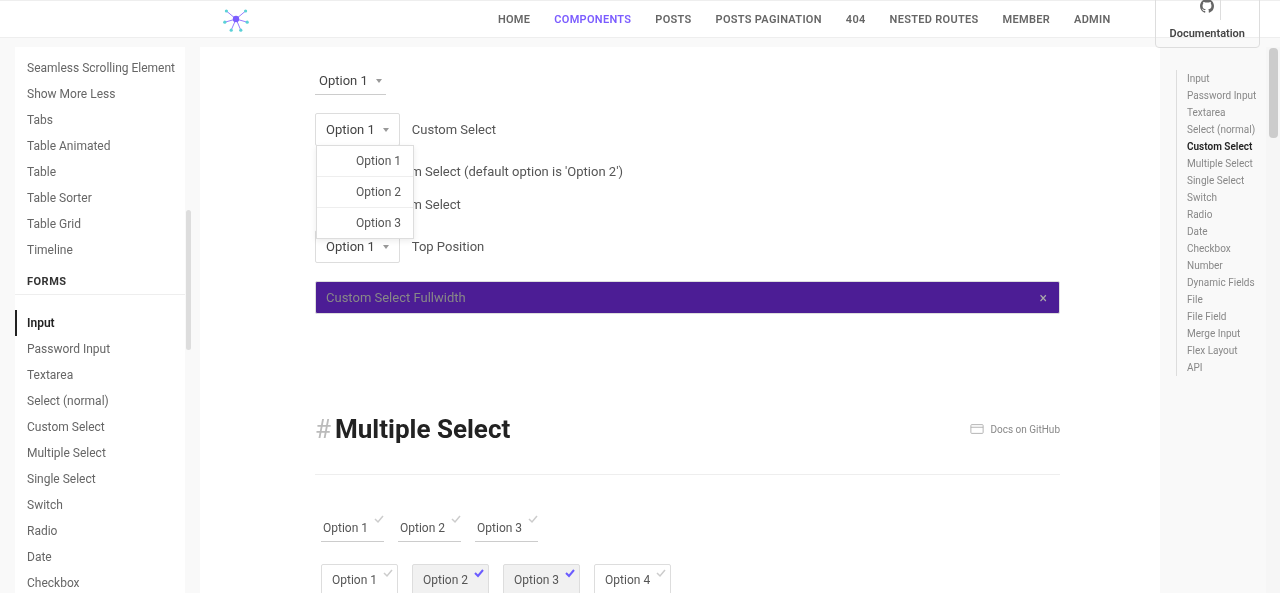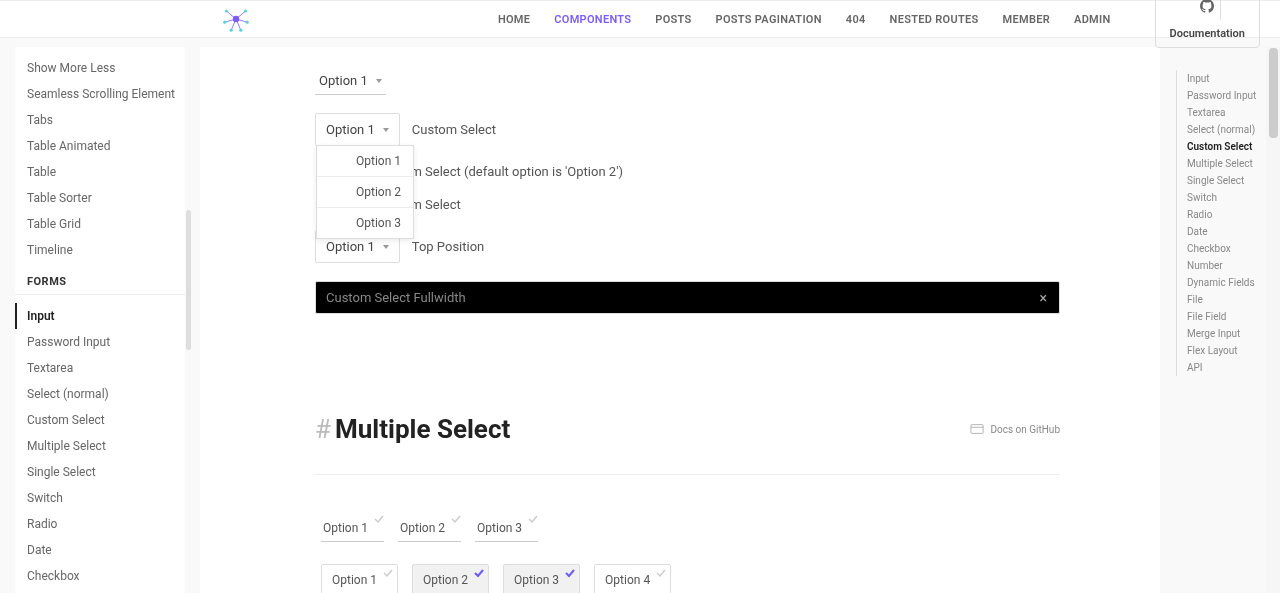--- a/index.html
+++ b/index.html
@@ -14,37 +14,37 @@
 .nav-item { font-size: 11px; font-weight: 600; letter-spacing: 0.3px; color: #666; text-decoration: none; cursor: pointer; }
 .nav-item.active { color: #7b5cff; }
 .doc-btn-wrap { display: flex; align-items: center; margin-left: 20px; border: 1px solid #ddd; border-radius: 4px; overflow: hidden; flex-direction: column; }
 .gh-icon { width: 28px; height: 28px; display: flex; align-items: center; justify-content: center; border-right: 1px solid #ddd; cursor: pointer; }
 .doc-btn { padding: 7px 14px; font-size: 11px; font-weight: 600; cursor: pointer; }
 
 
 .sidebar { position: absolute; top: 47px; left: 15px; bottom: 0; width: 170px; background: #fff; overflow-y: auto; padding: 8px 0; }
 .side-item { padding: 6px 12px; font-size: 12px; color: #666; cursor: pointer; white-space: nowrap; }
 .side-item.active { font-weight: 600; color: #222; border-left: 2px solid #222; padding-left: 10px; }
-.side-heading { padding: 12px 12px 6px; font-size: 11px; font-weight: 700; color: #333; letter-spacing: 0.5px; border-bottom: 1px solid #eee; margin-bottom: 8px; }
+.side-heading { padding: 12px 12px 6px; font-size: 11px; font-weight: 700; color: #333; letter-spacing: 0.5px; border-bottom: 1px solid #eee; margin-bottom: 15px; }
 
 
 .toc { position: absolute; top: 70px; right: 14px; width: 90px; border-left: 1px solid #ddd; padding-left: 10px; }
 .toc-item { font-size: 10px; color: #888; padding: 3px 0; cursor: pointer; white-space: nowrap; }
 .toc-item.active { color: #222; font-weight: 600; }
 
 
 .main { position: absolute; top: 47px; left: 200px; right: 120px; bottom: 0; background: #fff; padding: 20px 100px 0 115px; overflow: hidden; text-align: right; }
 
 
 .row { display: flex; align-items: center; gap: 12px; margin-bottom: 18px; }
 .label-text { font-size: 13px; color: #555; }
 .sel { position: relative; display: inline-flex; align-items: center; border-bottom: 1px solid #ccc; padding: 6px 18px 6px 4px; min-width: 62px; cursor: pointer; }
 .sel.open { background: #f1f1f1; border: 1px solid #ddd; border-bottom: none; }
 .sel.box { border: 1px solid #ddd; background: #fff; padding: 8px 24px 8px 10px; border-radius: 2px; }
-.sel.box.full { width: 100%; background: #000000; }
+.sel.box.full { width: 100%; background: #4c1d95; }
 .caret { position: absolute; right: 4px; top: 50%; transform: translateY(-50%); width: 0; height: 0; border-left: 3px solid transparent; border-right: 3px solid transparent; border-top: 4px solid #999; }
 .sel.box .caret { right: 10px; }
 .close-x { position: absolute; right: 12px; top: 50%; transform: translateY(-50%); font-size: 14px; color: #aaa; cursor: pointer; }
 
 
 .dropdown { position: absolute; left: 0; top: 100%; width: 98px; background: #fff; border: 1px solid #ddd; z-index: 5; box-shadow: 0 2px 6px rgba(0,0,0,0.08); }
 .dd-item { padding: 8px 12px; font-size: 12px; color: #555; border-bottom: 1px solid #eee; cursor: pointer; }
 .dd-item:last-child { border-bottom: none; }
 
 
@@ -106,22 +106,22 @@
         <svg width="14" height="14" viewBox="0 0 16 16">
               <path fill="#666" d="M8 0C3.58 0 0 3.58 0 8c0 3.54 2.29 6.53 5.47 7.59.4.07.55-.17.55-.38 0-.19-.01-.82-.01-1.49-2.01.37-2.53-.49-2.69-.94-.09-.23-.48-.94-.82-1.13-.28-.15-.68-.52-.01-.53.63-.01 1.08.58 1.23.82.72 1.21 1.87.87 2.33.66.07-.52.28-.87.51-1.07-1.78-.2-3.64-.89-3.64-3.95 0-.87.31-1.59.82-2.15-.08-.2-.36-1.02.08-2.12 0 0 .67-.21 2.2.82.64-.18 1.32-.27 2-.27.68 0 1.36.09 2 .27 1.53-1.04 2.2-.82 2.2-.82.44 1.1.16 1.92.08 2.12.51.56.82 1.27.82 2.15 0 3.07-1.87 3.75-3.65 3.95.29.25.54.73.54 1.48 0 1.07-.01 1.93-.01 2.2 0 .21.15.46.55.38A8.013 8.013 0 0016 8c0-4.42-3.58-8-8-8z"></path>
             </svg>
       </div>
       <div class="doc-btn">Documentation</div>
     </div>
   </div>
 </div>
 
 <div class="sidebar">
+  <div class="side-item">Seamless Scrolling Element</div>
   <div class="side-item">Show More Less</div>
-  <div class="side-item">Seamless Scrolling Element</div>
   <div class="side-item">Tabs</div>
   <div class="side-item">Table Animated</div>
   <div class="side-item">Table</div>
   <div class="side-item">Table Sorter</div>
   <div class="side-item">Table Grid</div>
   <div class="side-item">Timeline</div>
   <div class="side-heading">FORMS</div>
   <div class="side-item active">Input</div>
   <div class="side-item">Password Input</div>
   <div class="side-item">Textarea</div>

